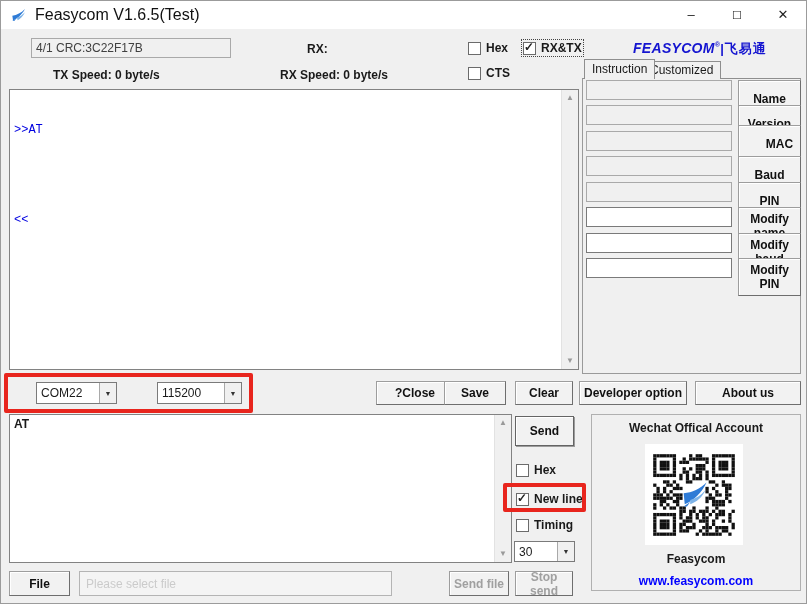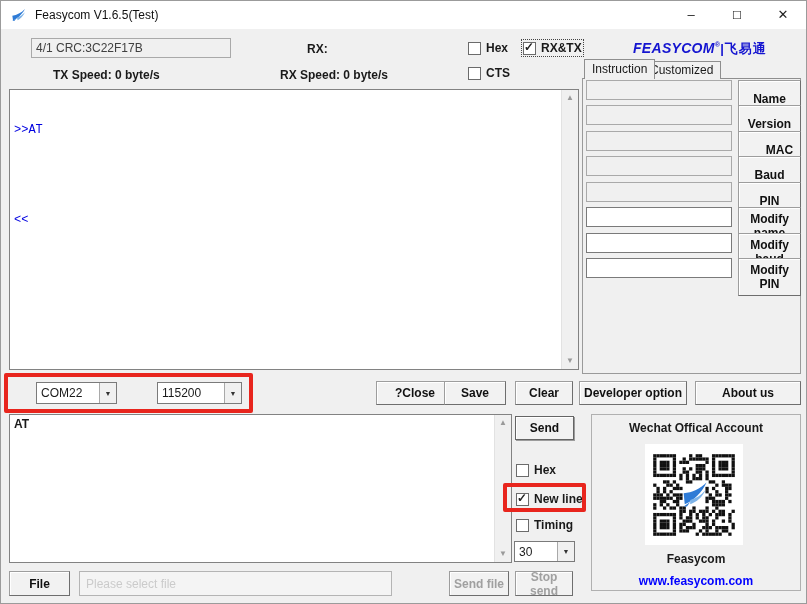--- a/index.html
+++ b/index.html
@@ -5,21 +5,21 @@
   html,body{margin:0;padding:0;background:#d8d8d8;}
   *{box-sizing:border-box;}
   .window{
     position:relative;width:807px;height:604px;background:#f0f0f0;
     border:1px solid #9b9b9b;overflow:hidden;
     font-family:"Liberation Sans",sans-serif;font-size:12px;color:#1a1a1a;
   }
   
   .titlebar{position:absolute;left:0;top:0;width:100%;height:28px;background:#ffffff;}
   .app-icon{position:absolute;left:10px;top:6px;width:16px;height:16px;}
-  .app-title{position:absolute;left:34px;top:0;line-height:28px;font-size:12px;color:#111;}
+  .app-title{position:absolute;left:34px;top:0;line-height:28px;font-size:16px;color:#111;}
   .win-btn{position:absolute;top:0;width:46px;height:28px;text-align:center;line-height:28px;font-size:13px;color:#222;cursor:default;}
   .win-btn.min{right:92px;}
   .win-btn.max{right:46px;font-size:11px;}
   .win-btn.close{right:0;}
   
   .lbl{position:absolute;font-weight:700;white-space:nowrap;margin-left:44px;}
   .field{position:absolute;background:#f0f0f0;border:1px solid #a9a9a9;padding:0 4px;line-height:18px;height:20px;color:#404040;font-weight:400;white-space:nowrap;overflow:hidden;}
   .field.white{background:#fff;border:1px solid #7a7a7a;}
   .btn{position:absolute;background:#f2f2f2;border:1px solid #9d9d9d;border-right-color:#6e6e6e;border-bottom-color:#6e6e6e;box-shadow:inset 1px 1px 0 #ffffff;text-align:center;font-weight:700;color:#111;display:flex;align-items:center;justify-content:center;cursor:default;}
   .btn.disabled{color:#a0a0a0;}
@@ -50,21 +50,21 @@
   .qr-area{position:absolute;left:53px;top:29px;width:98px;height:101px;background:#fff;display:flex;align-items:center;justify-content:center;}
   .wechat-name{position:absolute;left:0;top:137px;width:100%;text-align:center;font-weight:700;}
   .wechat-url{position:absolute;left:0;top:159px;width:100%;text-align:center;font-weight:700;color:#0000ff;}
   
   .brand{position:absolute;left:632px;top:39px;color:#1515d0;white-space:nowrap;font-style:italic;font-weight:900;font-size:14px;letter-spacing:0.3px;}
   .brand .reg{font-size:7px;vertical-align:super;}
   .brand .cn{font-style:normal;font-size:13px;letter-spacing:1px;}
   
   .send-area{position:absolute;left:8px;top:413px;width:503px;height:149px;background:#fff;border:1px solid #828282;}
   .send-text{position:absolute;left:0;top:0;right:17px;bottom:0;padding:2px 4px;font-weight:700;font-size:12px;}
-  .send-btn{left:514px;top:415px;width:59px;height:24px;border:1px solid #646464;box-shadow:inset 1px 1px 0 #fff,1px 1px 0 #9c9c9c;text-align:center;}
+  .send-btn{left:514px;top:415px;width:59px;height:30px;border:1px solid #646464;box-shadow:inset 1px 1px 0 #fff,1px 1px 0 #9c9c9c;text-align:center;}
   
   .file-input{position:absolute;left:78px;top:570px;width:313px;height:25px;background:#f4f4f4;border:1px solid #b4b4b4;padding:0 6px;font-family:"Liberation Sans",sans-serif;font-size:12px;color:#555;}
   .file-input::placeholder{color:#cbcbcb;opacity:1;}
 </style>
 </head>
 <body>
 
 <div class="window">
 
   <div class="titlebar">
@@ -119,21 +119,21 @@
 
   <div class="tab" style="left:583px;top:58px;height:20px;z-index:6;">Instruction</div>
   <div class="tab" style="left:641px;top:60px;height:18px;line-height:17px;">Customized</div>
   <div class="tabpage"></div>
 
   <div class="field ins-field" style="top:79px;"></div>
   <div class="btn ins-btn" style="top:79px;">Name</div>
   <div class="field ins-field" style="top:104px;"></div>
   <div class="btn ins-btn" style="top:104px;">Version</div>
   <div class="field ins-field" style="top:130px;"></div>
-  <div class="btn ins-btn" style="top:130px;padding-left:20px;">MAC</div>
+  <div class="btn ins-btn" style="top:124px;padding-left:20px;">MAC</div>
   <div class="field ins-field" style="top:155px;"></div>
   <div class="btn ins-btn" style="top:155px;">Baud</div>
   <div class="field ins-field" style="top:181px;"></div>
   <div class="btn ins-btn" style="top:181px;">PIN</div>
   <div class="field white ins-field" style="top:206px;"></div>
   <div class="btn ins-btn" style="top:206px;">Modify name</div>
   <div class="field white ins-field" style="top:232px;"></div>
   <div class="btn ins-btn" style="top:232px;">Modify baud</div>
   <div class="field white ins-field" style="top:257px;"></div>
   <div class="btn ins-btn" style="top:257px;">Modify PIN</div>

